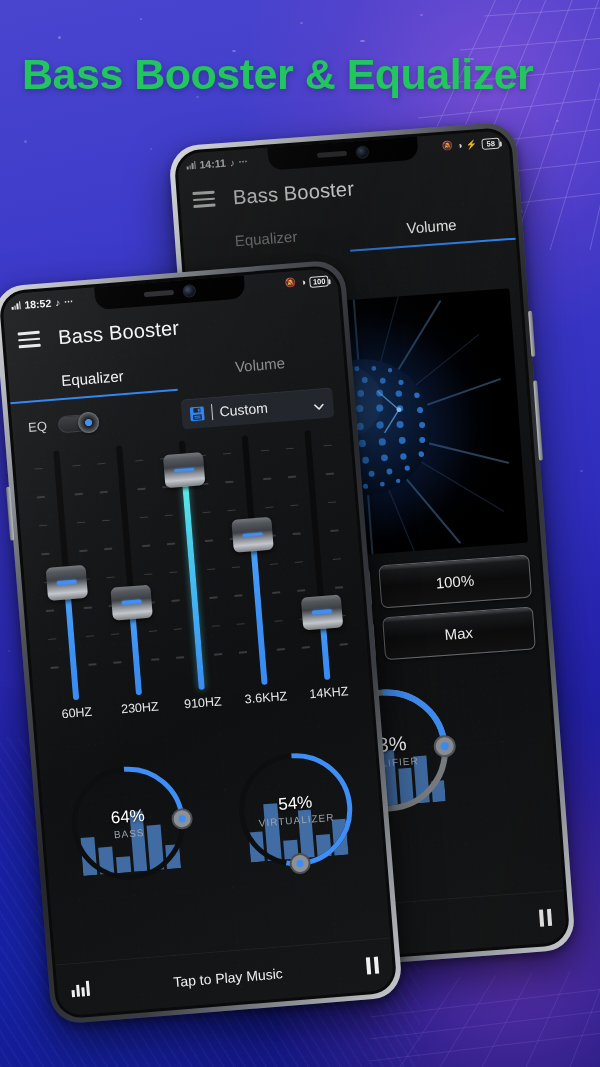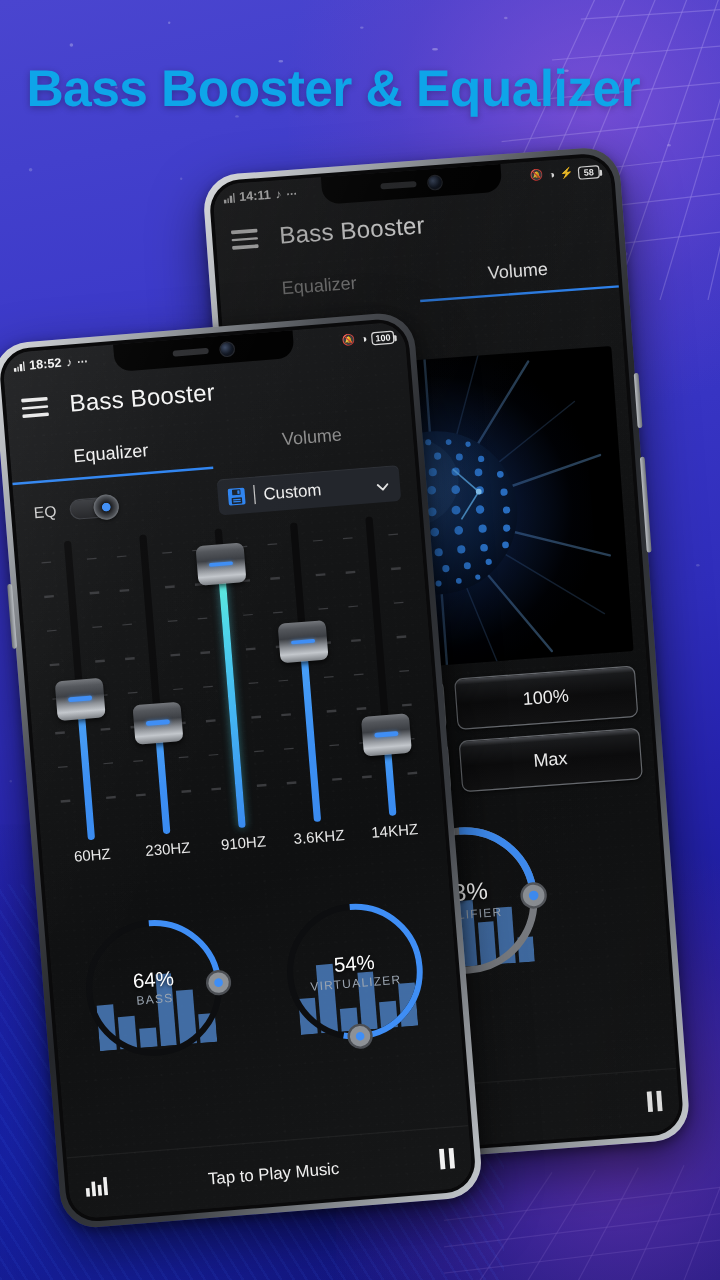--- a/index.html
+++ b/index.html
@@ -56,21 +56,21 @@
     position:absolute; right:-20px; bottom:0px; width:250px; height:200px;
     opacity:.30;
   }
   .bg-wire2 svg{ width:100%; height:100%; }
   .bg-particles{ position:absolute; inset:0; }
   .pt{ position:absolute; background:rgba(255,255,255,.55); border-radius:50%; }
 
   
   .title{
     position:absolute; left:22px; top:50px;
-    font-size:43px; font-weight:bold; color:#0ea5e9;
+    font-size:43px; font-weight:bold; color:#22c55e;
     letter-spacing:-.5px; white-space:nowrap;
     text-shadow:0 2px 6px rgba(0,0,0,.28);
     z-index:40;
   }
 
   
   .phone{
     position:absolute;
     border-radius:30px;
     background:linear-gradient(128deg,#d8dadd 0%,#9fa3a8 14%,#4d5055 30%,#24262a 50%,#3a3d42 72%,#8d9196 88%,#c8ccd0 100%);

